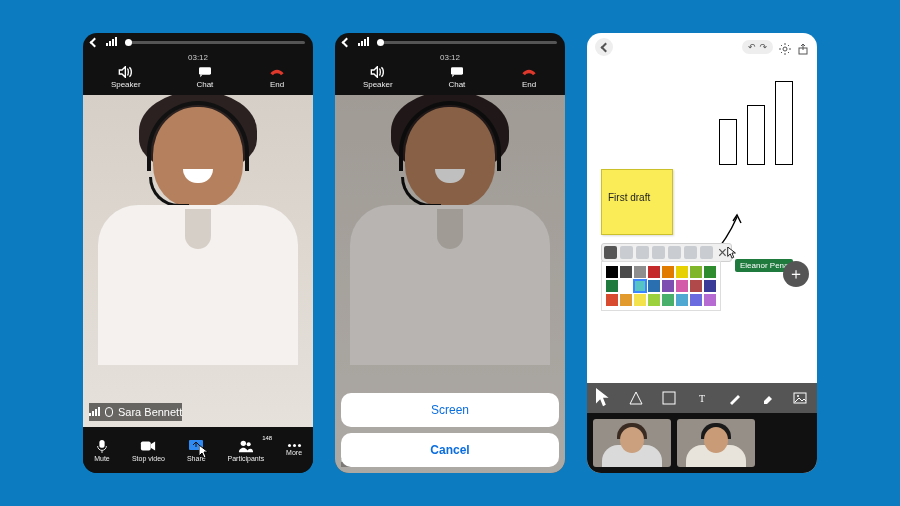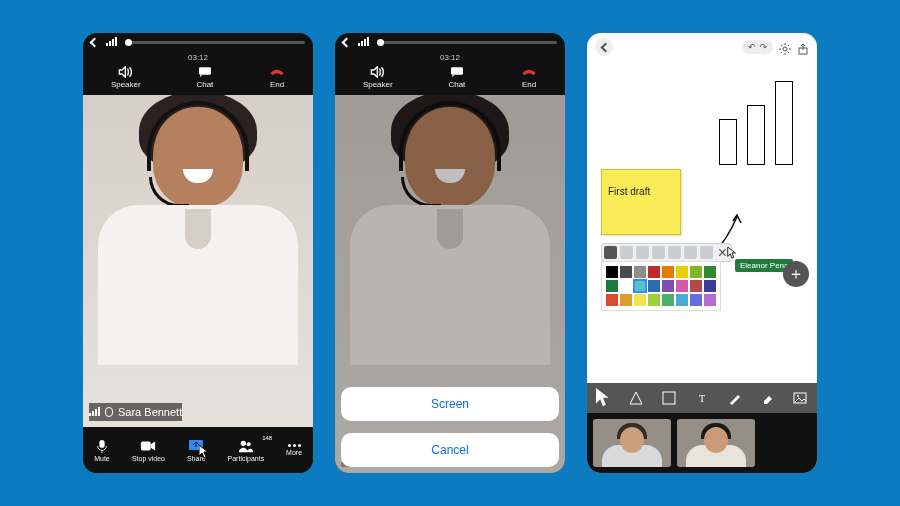--- a/index.html
+++ b/index.html
@@ -45,38 +45,38 @@
   .bbtn { display:flex; flex-direction:column; align-items:center; font-size:7px; color:#eee; gap:2px; position:relative; }
   .bbtn svg{width:16px;height:14px;fill:#fff}
   .share-active svg{fill:#2f8af3}
   .badge{position:absolute;top:-4px;right:-8px;font-size:6px;background:#111;color:#fff}
   .dots{display:flex;gap:2px}.dots span{width:3px;height:3px;background:#fff;border-radius:50%}
   .cursor{position:absolute;width:10px;height:14px;pointer-events:none;}
   .cursor svg{width:10px;height:14px;fill:#fff;stroke:#000;stroke-width:1}
 
   
   .dim{position:absolute;inset:0;background:rgba(0,0,0,.25)}
-  .sheet{position:absolute;left:6px;right:6px;bottom:6px;display:flex;flex-direction:column;gap:12px}
+  .sheet{position:absolute;left:6px;right:6px;bottom:6px;display:flex;flex-direction:column;gap:6px}
   .sheet-group{background:#fff;border-radius:10px;overflow:hidden}
   .sheet-item{color:#0b6ee0;font-size:12px;text-align:center;padding:10px 0;border-top:1px solid #e8e8e8}
   .sheet-item:first-child{border-top:none}
-  .sheet-cancel{font-weight:400}
+  .sheet-cancel{font-weight:700}
 
   
   .wb-phone{width:230px;height:440px;background:#fff;border-radius:14px;overflow:hidden;position:relative;display:flex;flex-direction:column;color:#222}
   .wb-top{height:28px;display:flex;align-items:center;padding:0 8px;gap:6px;justify-content:flex-end}
   .wb-back{width:18px;height:18px;border-radius:50%;background:#eee;display:flex;align-items:center;justify-content:center;margin-right:auto}
   .wb-back::before{content:"";width:5px;height:5px;border-left:2px solid #555;border-bottom:2px solid #555;transform:rotate(45deg);margin-left:2px}
   .pill{background:#eee;border-radius:10px;padding:2px 6px;display:flex;gap:4px;font-size:9px;color:#555}
   .ic{width:12px;height:12px;display:inline-block}
   .canvas{flex:1;position:relative;background:#fff}
   .bars{position:absolute;right:24px;top:20px;display:flex;gap:10px;align-items:flex-end}
   .bar{width:18px;border:1.5px solid #000;background:#fff}
   .arrow{position:absolute;left:118px;top:150px;width:40px;height:50px}
-  .sticky{position:absolute;left:14px;top:108px;width:80px;height:66px;background:#f9ec57;border:1px solid #cbbf2a;font-size:10px;padding:16px 6px 0;box-shadow:1px 1px 2px rgba(0,0,0,.15)}
+  .sticky{position:absolute;left:14px;top:108px;width:72px;height:66px;background:#f9ec57;border:1px solid #cbbf2a;font-size:10px;padding:22px 6px 0;box-shadow:1px 1px 2px rgba(0,0,0,.15)}
   .toolstrip{position:absolute;left:14px;top:182px;display:flex;gap:3px;background:#f0f0f0;border:1px solid #d0d0d0;border-radius:3px;padding:2px}
   .tbtn{width:13px;height:13px;background:#c9cdd1;border-radius:2px}
   .tbtn.active{background:#555;color:#fff}
   .swatches{position:absolute;left:14px;top:200px;display:grid;grid-template-columns:repeat(8,12px);gap:2px;background:#fff;padding:4px;border:1px solid #ddd}
   .sw{width:12px;height:12px}
   .sw.sel{outline:2px solid #3a86ff;outline-offset:-1px}
   .usertag{position:absolute;left:148px;top:198px;background:#1f7a3e;color:#fff;font-size:8px;padding:2px 5px;border-radius:2px}
   .wb-cursor{position:absolute;left:140px;top:186px;width:10px;height:12px}
   .fab{position:absolute;right:8px;bottom:96px;width:26px;height:26px;border-radius:50%;background:#555;color:#fff;display:flex;align-items:center;justify-content:center;font-size:16px}
   .wb-tools{height:30px;background:#555;display:flex;align-items:center;justify-content:space-around}

